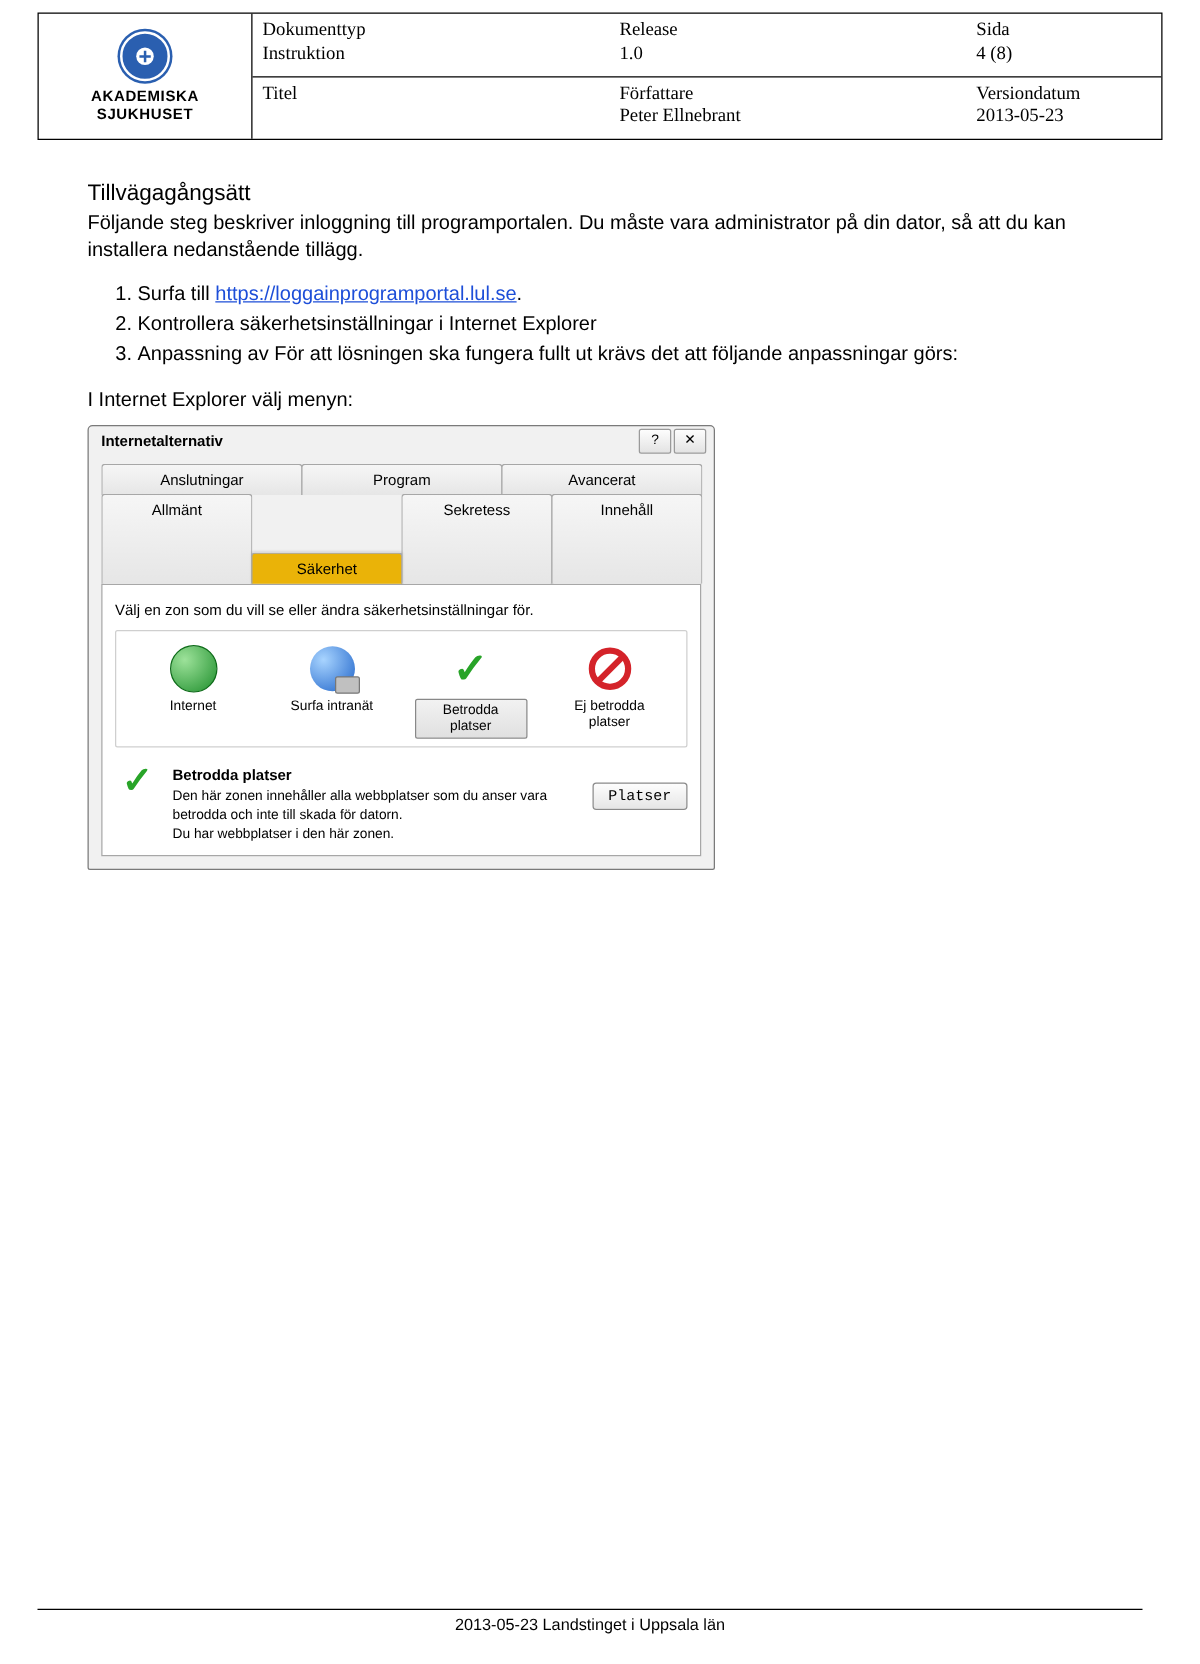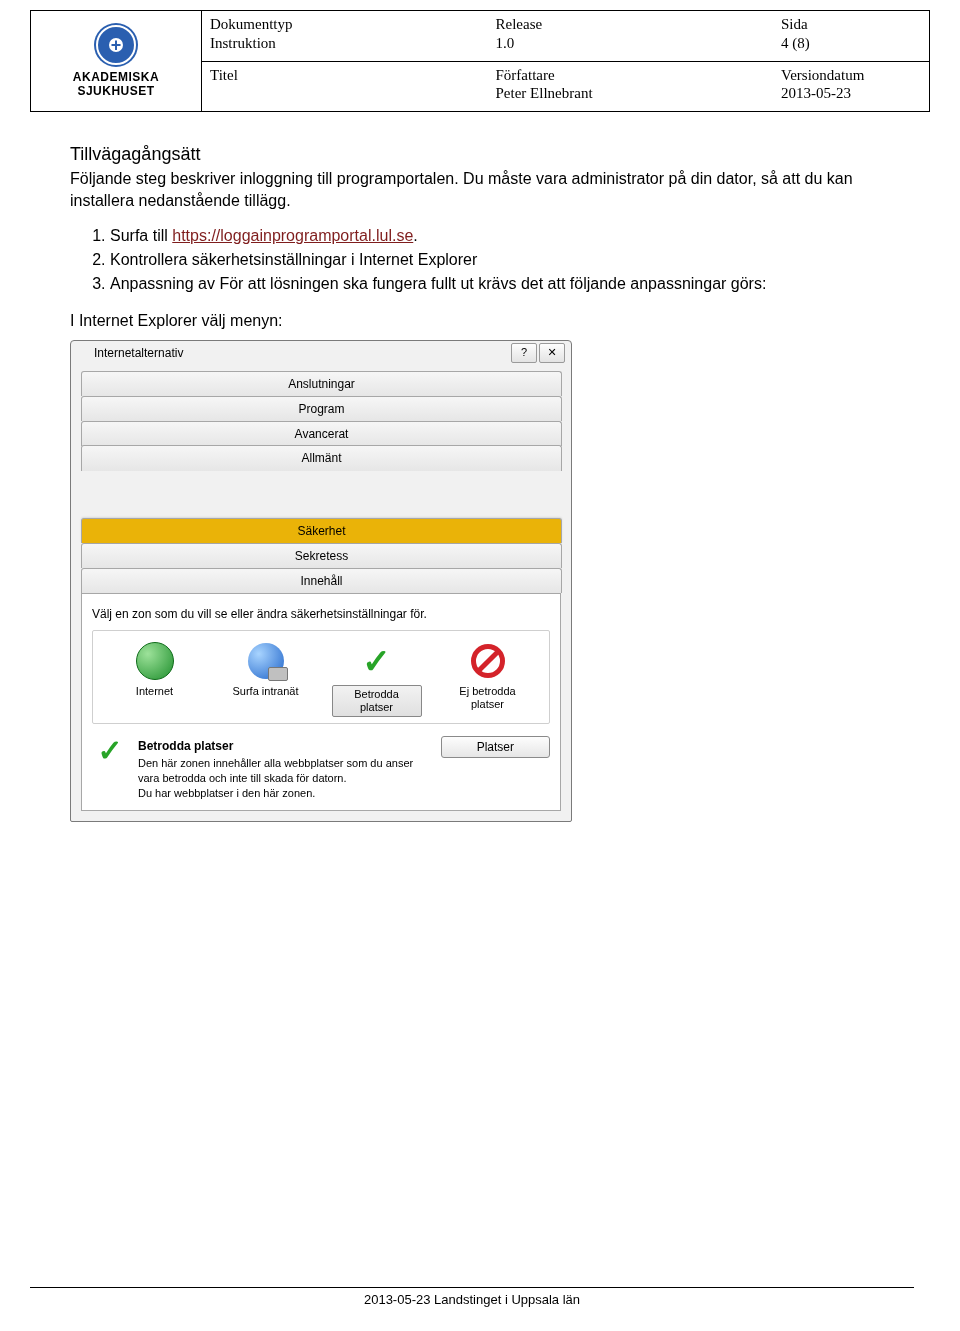--- a/index.html
+++ b/index.html
@@ -15,50 +15,50 @@
 .meta-row{display:flex;border-bottom:1px solid #000;}
 .meta-row:last-child{border-bottom:none;gap:12px;}
 .meta-col{flex:1;padding:4px 8px 8px 8px;font-size:15px;line-height:1.25;}
 .meta-col.lab{min-width:250px;}
 .meta-col.sm{max-width:140px;}
 .content{padding:24px 20px 0 40px;font-size:16px;line-height:1.35;}
 .heading{font-size:18px;margin-top:6px;margin-bottom:2px;}
 .para{margin-bottom:14px;}
 ol.steps{margin:0 0 16px 0;padding-left:40px;}
 ol.steps li{margin-bottom:2px;}
-a.link{color:#7f1d1d;text-decoration:underline;}
+a.link{color:#1d4ed8;text-decoration:underline;}
 .sub{margin:12px 0 8px 0;}
 
 .dialog{width:500px;margin-left:0;background:#f1f1f1;border:1px solid #7a7a7a;border-radius:4px 4px 2px 2px;font-family:"Segoe UI",Tahoma,sans-serif;font-size:12px;padding-bottom:10px;}
 .titlebar{display:flex;align-items:center;justify-content:space-between;padding:2px 6px 2px 10px;font-size:12px;}
-.titlebar .title{font-weight:normal;margin-left:13px;}
+.titlebar .title{font-weight:bold;}
 .titlebar .ctrls{display:flex;gap:2px;}
 .win-btn{width:24px;height:18px;border:1px solid #9a9a9a;border-radius:2px;background:linear-gradient(#fdfdfd,#e3e3e3);font-size:11px;display:flex;align-items:center;justify-content:center;cursor:pointer;}
-.tabs-row{display:flex;margin:6px 10px 0 10px;flex-direction:column;}
+.tabs-row{display:flex;margin:6px 10px 0 10px;}
 .tab{flex:1;text-align:center;padding:4px 0;font-size:12px;border:1px solid #a7a7a7;border-bottom:none;background:linear-gradient(#f6f6f6,#e6e6e6);border-radius:3px 3px 0 0;margin-right:-1px;cursor:pointer;}
 .tab.active{background:#eab308;font-weight:normal;position:relative;z-index:2;box-shadow:0 -1px 2px rgba(0,0,0,0.1);margin-top:47px;}
 .tab-content{background:#fff;border:1px solid #a7a7a7;margin:0 10px;padding:12px 10px 10px 10px;}
 .zone-label{font-size:12px;margin-bottom:8px;}
 .zone-box{border:1px solid #cfcfcf;border-radius:2px;padding:10px 6px 6px 6px;background:#fff;}
 .zones{display:flex;gap:0;justify-content:space-around;}
 .zone{width:90px;text-align:center;font-size:11px;cursor:pointer;}
 .zone .ic{width:40px;height:40px;margin:0 auto 4px auto;display:flex;align-items:center;justify-content:center;}
 .zone.selected .label-box{border:1px solid #888;border-radius:2px;background:linear-gradient(#f2f2f2,#e0e0e0);padding:2px 4px;display:inline-block;}
 .zone .lbl{line-height:1.15;}
 .globe{width:36px;height:36px;border-radius:50%;background:radial-gradient(circle at 30% 30%,#9de29a,#1f8f2d);border:1px solid #0d6b18;}
 .intranet{width:36px;height:36px;border-radius:50%;background:radial-gradient(circle at 30% 30%,#a8d4ff,#1e63c9);position:relative;}
 .intranet::after{content:"";position:absolute;right:-4px;bottom:-2px;width:18px;height:12px;background:#c0c0c0;border:1px solid #777;border-radius:2px;}
 .check{font-size:34px;color:#28a428;font-weight:bold;line-height:1;}
 .ban{width:34px;height:34px;border-radius:50%;border:5px solid #d4232a;position:relative;box-sizing:border-box;}
 .ban::after{content:"";position:absolute;width:30px;height:5px;background:#d4232a;top:10px;left:-3px;transform:rotate(-45deg);}
 .desc-row{display:flex;gap:10px;margin-top:12px;}
 .desc-check{font-size:30px;font-weight:bold;color:#28a428;width:36px;text-align:center;line-height:1;}
 .desc-text{flex:1;font-size:11px;line-height:1.35;padding-top:2px;}
 .desc-text b{font-weight:bold;font-size:12px;display:block;margin-bottom:2px;}
-.btn-sites{align-self:flex-start;margin-top:0;padding:3px 35px;border:1px solid #8a8a8a;border-radius:3px;background:linear-gradient(#fdfdfd,#e6e6e6);font-size:12px;cursor:pointer;height:22px;}
+.btn-sites{align-self:flex-start;margin-top:16px;padding:3px 12px;border:1px solid #8a8a8a;border-radius:3px;background:linear-gradient(#fdfdfd,#e6e6e6);font-size:12px;cursor:pointer;height:22px;font-family:Liberation Mono, monospace;}
 .cut{font-size:11px;color:#444;margin:8px 0 0 46px;}
 .footer{position:absolute;bottom:24px;left:0;right:16px;text-align:center;font-size:13px;}
 .footer hr{margin:0 30px 4px 30px;border:none;border-top:1px solid #000;}
 </style>
 </head>
 <body>
 
 <div class="page">
   <div class="header-box">
     <div class="logo-cell">

